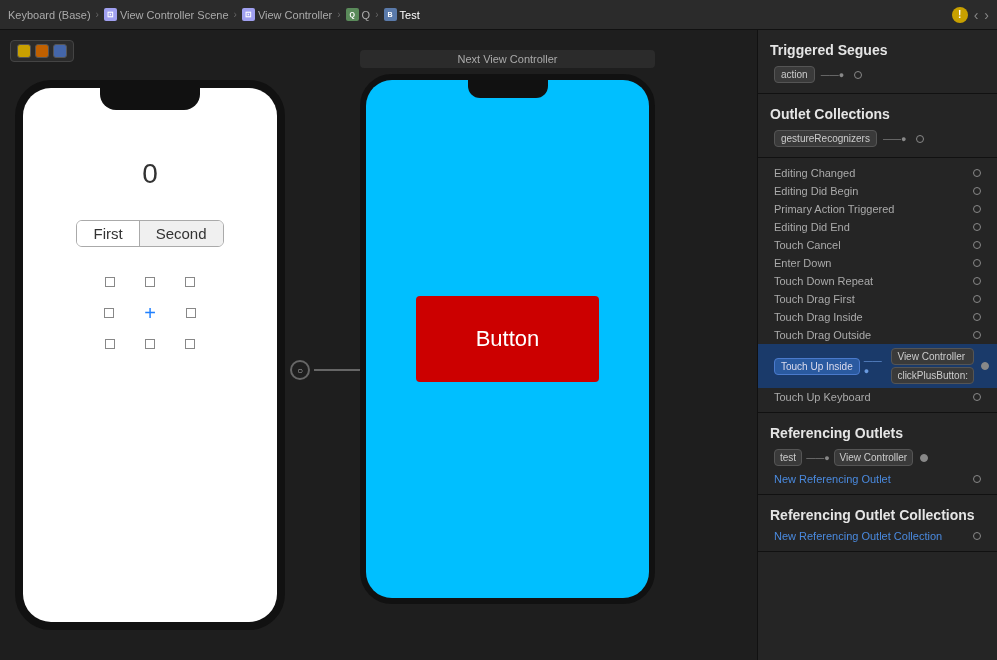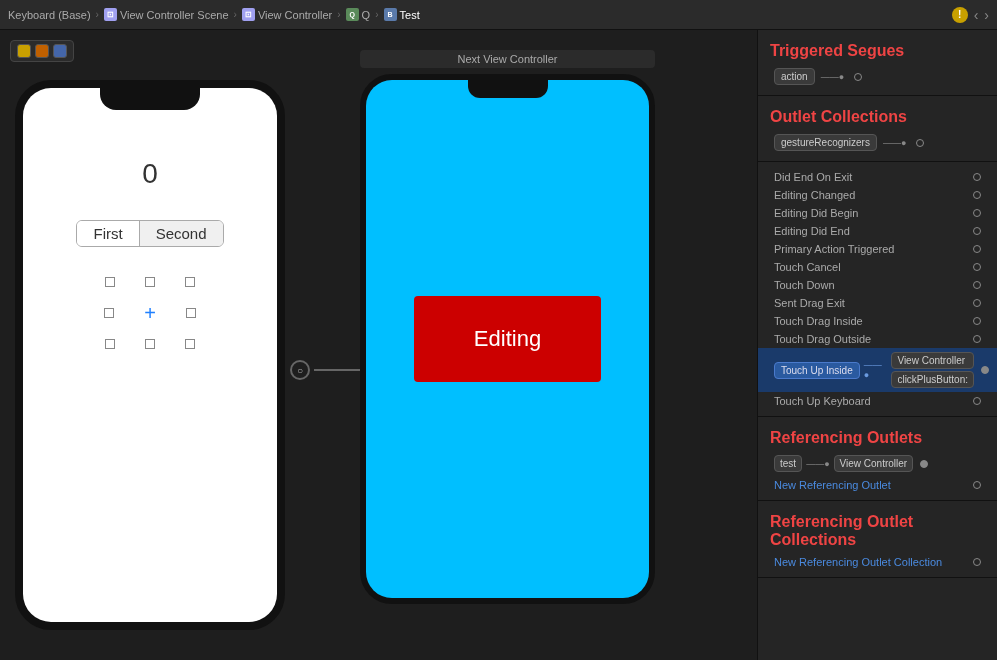--- a/index.html
+++ b/index.html
@@ -287,23 +287,23 @@
       overflow-y: auto;
       flex-shrink: 0;
       font-size: 11px;
     }
 
     .panel-section {
       padding: 6px 0;
       border-bottom: 1px solid #111;
     }
     .section-header {
-      font-size: 16px;
+      font-size: 14px;
       font-weight: 600;
-      color: #ef4444;
+      color: #e5e5e5;
       padding: 6px 12px 4px;
     }
     .section-item {
       padding: 3px 16px;
       color: #aaa;
       display: flex;
       align-items: center;
       justify-content: space-between;
     }
     .section-item-label { flex: 1; }
@@ -469,21 +469,21 @@
       <div class="arrow-circle">○</div>
       <div class="arrow-line"></div>
       <div class="arrow-head">▶</div>
     </div>
 
     <div class="phone-2">
       <div class="phone-2-label">Next View Controller</div>
       <div class="phone-frame-2">
         <div class="phone-notch-2"></div>
         <div class="phone-screen-2">
-          <div class="big-button">Editing</div>
+          <div class="big-button">Button</div>
         </div>
       </div>
     </div>
 
   </div>
 
   <div class="right-panel">
 
     <div class="panel-section">
       <div class="section-header">Triggered Segues</div>
@@ -499,49 +499,49 @@
       <div class="outlet-row">
         <div class="segue-badge">gestureRecognizers</div>
         <span style="color:#888;font-size:9px;margin:0 2px">——●</span>
         <div class="connection-dot"></div>
       </div>
     </div>
 
     <div class="panel-section">
 
       <div class="section-item">
-        <span class="section-item-label">Did End On Exit</span>
-        <div class="connection-dot"></div>
-      </div>
-      <div class="section-item">
         <span class="section-item-label">Editing Changed</span>
         <div class="connection-dot"></div>
       </div>
       <div class="section-item">
         <span class="section-item-label">Editing Did Begin</span>
         <div class="connection-dot"></div>
       </div>
       <div class="section-item">
+        <span class="section-item-label">Primary Action Triggered</span>
+        <div class="connection-dot"></div>
+      </div>
+      <div class="section-item">
         <span class="section-item-label">Editing Did End</span>
         <div class="connection-dot"></div>
       </div>
       <div class="section-item">
-        <span class="section-item-label">Primary Action Triggered</span>
-        <div class="connection-dot"></div>
-      </div>
-      <div class="section-item">
         <span class="section-item-label">Touch Cancel</span>
         <div class="connection-dot"></div>
       </div>
       <div class="section-item">
-        <span class="section-item-label">Touch Down</span>
-        <div class="connection-dot"></div>
-      </div>
-      <div class="section-item">
-        <span class="section-item-label">Sent Drag Exit</span>
+        <span class="section-item-label">Enter Down</span>
+        <div class="connection-dot"></div>
+      </div>
+      <div class="section-item">
+        <span class="section-item-label">Touch Down Repeat</span>
+        <div class="connection-dot"></div>
+      </div>
+      <div class="section-item">
+        <span class="section-item-label">Touch Drag First</span>
         <div class="connection-dot"></div>
       </div>
       <div class="section-item">
         <span class="section-item-label">Touch Drag Inside</span>
         <div class="connection-dot"></div>
       </div>
       <div class="section-item">
         <span class="section-item-label">Touch Drag Outside</span>
         <div class="connection-dot"></div>
       </div>

